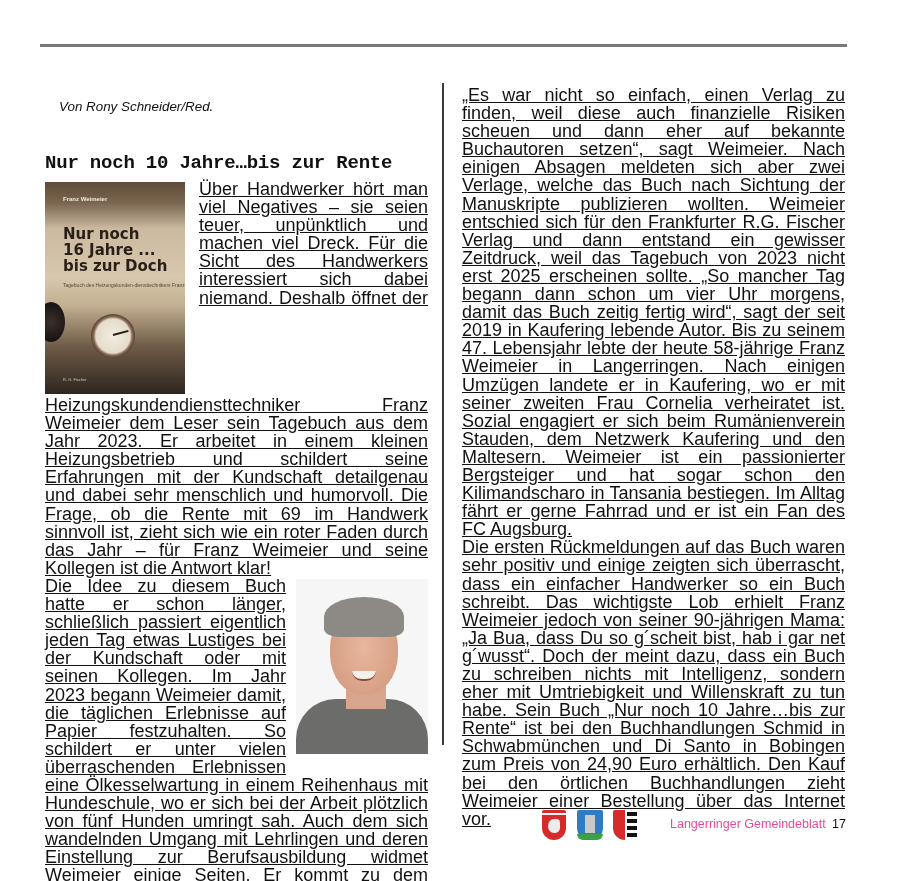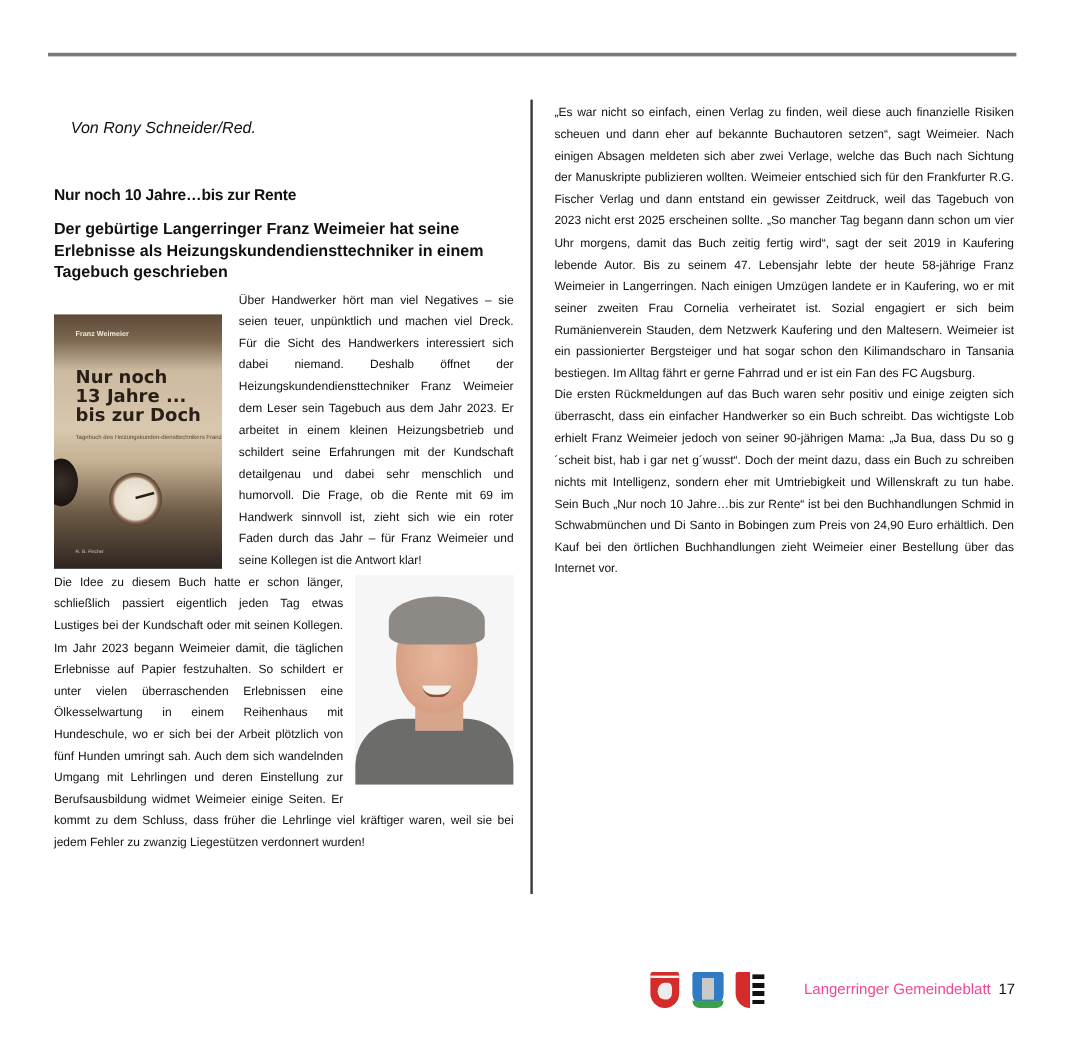--- a/index.html
+++ b/index.html
@@ -18,35 +18,36 @@
   .col-left {
     position: absolute; left: 45px; top: 84px; width: 383px;
   }
   .col-right {
     position: absolute; left: 462px; top: 86px; width: 383px;
   }
   .byline {
     font-style: italic; font-size: 13.4px; line-height: 18px; margin: 14px;
   }
   .headline {
-    font-size: 13px; font-weight: bold; margin: 36px 0 0 0; line-height: 22px;
+    font-size: 19px; font-weight: bold; margin: 36px 0 0 0; line-height: 22px;
     letter-spacing: -0.2px;
+    font-family: Liberation Mono, monospace;
   }
   .subhead {
     font-size: 13.4px; font-weight: bold; margin: 8px 0 0 0; line-height: 18px;
   }
   p.body {
-    font-size: 10px; line-height: 18.1px; margin: 0; text-align: justify;
+    font-size: 18px; line-height: 18.1px; margin: 0; text-align: justify; text-decoration: underline;
   }
   .para1 { margin-top: 6px; }
   .para2 { margin-top: 0; }
   .right-p2 { margin-top: 8px; }
 
   .book-cover {
-    float: left; width: 140px; height: 212px; margin: 20px 14px 2px 0;
+    float: left; width: 140px; height: 212px; margin: 2px 14px 2px 0;
     position: relative; overflow: hidden;
     background: linear-gradient(180deg, #5e4a38 0%, #7b6650 10%, #cbb9a0 22%, #d8c8ae 45%, #c4b092 58%, #6d5a46 78%, #2e2520 100%);
   }
   .book-cover .author {
     position: absolute; left: 18px; top: 14px; font-size: 6px; color: #f3ead9; font-weight: bold;
   }
   .book-cover .title {
     position: absolute; left: 18px; top: 44px; font-size: 15px; font-weight: bold;
     line-height: 16px; color: #2a1f17; font-family: "DejaVu Sans", sans-serif;
   }
@@ -130,29 +131,28 @@
 </style>
 </head>
 <body>
 
 <div class="top-rule"></div>
 <div class="col-divider"></div>
 
 <div class="col-left">
   <p class="byline">Von Rony Schneider/Red.</p>
   <h1 class="headline">Nur noch 10 Jahre…bis zur Rente</h1>
-  <h2 class="subhead">Der gebürtige Langerringer Franz Weimeier hat seine Erlebnisse als Heizungskundendiensttechniker in einem Tagebuch geschrieben</h2>
 
   <div class="para1">
     <div class="book-cover">
       <div class="knob"></div>
       <div class="author">Franz Weimeier</div>
       <div class="title">
         <div>Nur noch</div>
-        <div>13 Jahre ...</div>
+        <div>16 Jahre ...</div>
         <div>bis zur Doch</div>
       </div>
       <div class="sub">Tagebuch des Heizungskunden-diensttechnikers Franz</div>
       <div class="gauge"></div>
       <div class="gauge-needle"></div>
       <div class="publisher">R. G. Fischer</div>
     </div>
     <p class="body">Über Handwerker hört man viel Negatives – sie seien teuer, unpünktlich und machen viel Dreck. Für die Sicht des Handwerkers interessiert sich dabei niemand. Deshalb öffnet der Heizungskundendiensttechniker Franz Weimeier dem Leser sein Tagebuch aus dem Jahr 2023. Er arbeitet in einem kleinen Heizungsbetrieb und schildert seine Erfahrungen mit der Kundschaft detailgenau und dabei sehr menschlich und humorvoll. Die Frage, ob die Rente mit 69 im Handwerk sinnvoll ist, zieht sich wie ein roter Faden durch das Jahr – für Franz Weimeier und seine Kollegen ist die Antwort klar!</p>
   </div>
 

